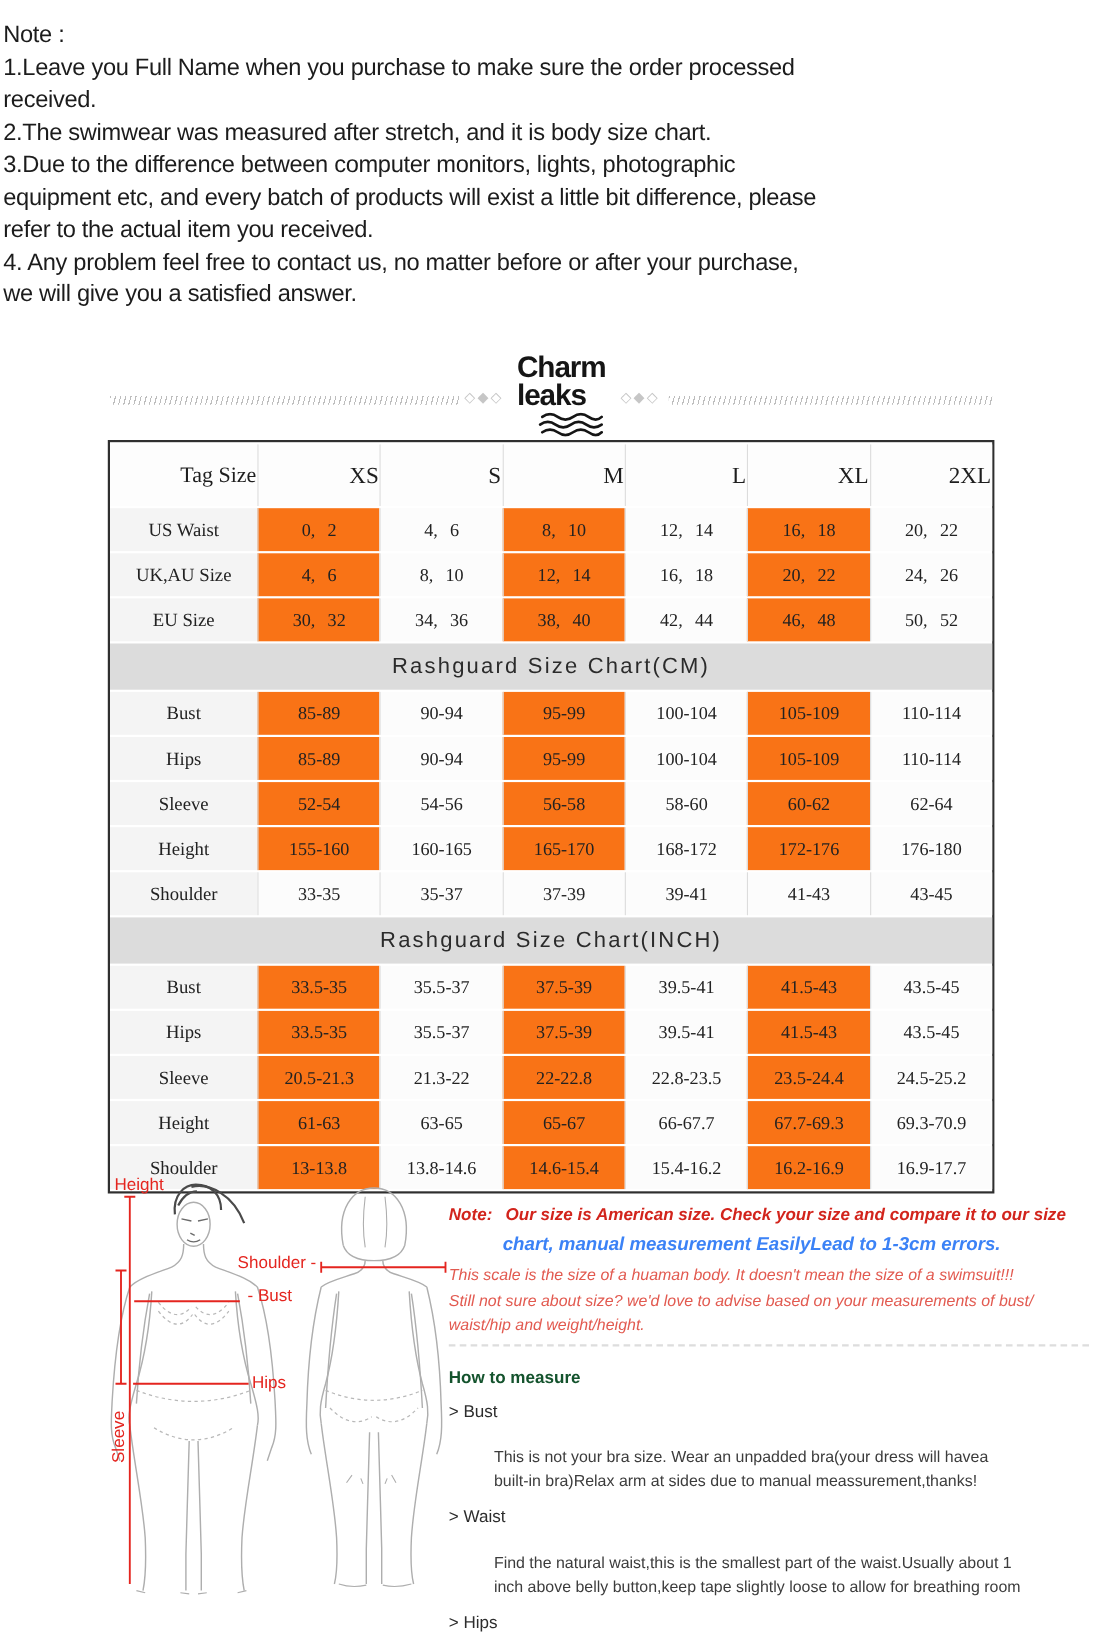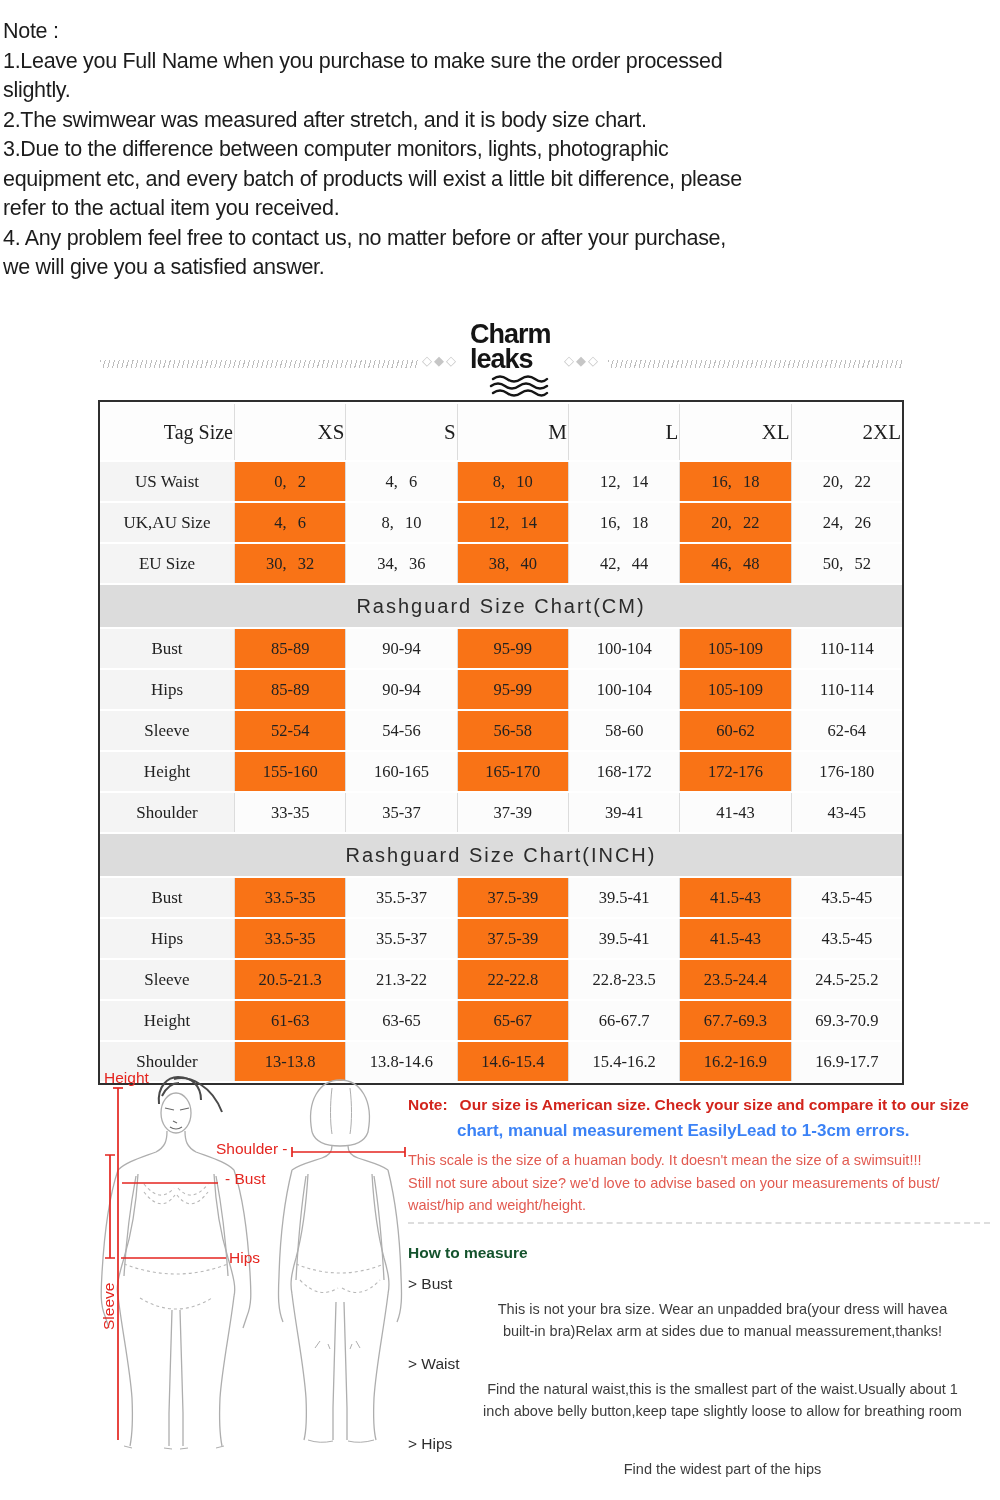--- a/index.html
+++ b/index.html
@@ -42,40 +42,40 @@
   
   .diagram{position:absolute;left:60px;top:1068px;width:355px;height:400px;}
   .diagram svg{position:absolute;left:0;top:0;}
   .red-lbl{position:absolute;color:#e4251f;font-size:15.5px;white-space:nowrap;}
   .lbl-height{left:44px;top:1px;}
   .lbl-shoulder{left:156px;top:72px;}
   .lbl-bust{left:165px;top:102px;}
   .lbl-hips{left:169px;top:181px;}
   .lbl-sleeve{left:40px;top:262px;width:72px;transform:rotate(-90deg);transform-origin:0 0;}
   
-  .red-note{position:absolute;left:408px;top:1092px;width:588px;}
+  .red-note{position:absolute;left:408px;top:1092px;width:588px;font-style:italic;}
   .rn-row{display:flex;font-weight:bold;color:#d2241c;font-size:15.5px;line-height:26px;white-space:nowrap;}
   .rn-label{margin-right:12px;}
   .rn-b2{font-weight:bold;color:#3b82f6;font-size:17px;line-height:26px;padding-left:49px;white-space:nowrap;}
   .rn-light{margin-top:5px;color:#e25a50;font-size:14.5px;line-height:22.5px;}
   .rn-light div{white-space:nowrap;}
   .dash-divider{position:absolute;left:408px;top:1222px;width:582px;border-top:2px dashed #dddddd;}
   .how-to{position:absolute;left:408px;top:1244px;width:588px;color:#333;}
   .ht-title{font-weight:bold;font-size:15.5px;color:#14532d;}
   .ht-label{font-size:15.5px;color:#2d2d2d;margin-top:13px;}
-  .ht-desc{padding-left:41px;font-size:14.5px;line-height:22px;color:#3c3c3c;margin-top:5px;text-align:center;}
+  .ht-desc{padding-left:41px;font-size:14.5px;line-height:22px;color:#3c3c3c;margin-top:21px;}
   .ht-desc div{white-space:nowrap;}
 </style>
 </head>
 <body>
 
 <div class="top-note">
   <div>Note :</div>
   <div>1.Leave you Full Name when you purchase to make sure the order processed</div>
-  <div>slightly.</div>
+  <div>received.</div>
   <div>2.The swimwear was measured after stretch, and it is body size chart.</div>
   <div>3.Due to the difference between computer monitors, lights, photographic</div>
   <div>equipment etc, and every batch of products will exist a little bit difference, please</div>
   <div>refer to the actual item you received.</div>
   <div>4. Any problem feel free to contact us, no matter before or after your purchase,</div>
   <div>we will give you a satisfied answer.</div>
 </div>
 
 <div class="brand-band">
   <div class="hatch left"></div>

